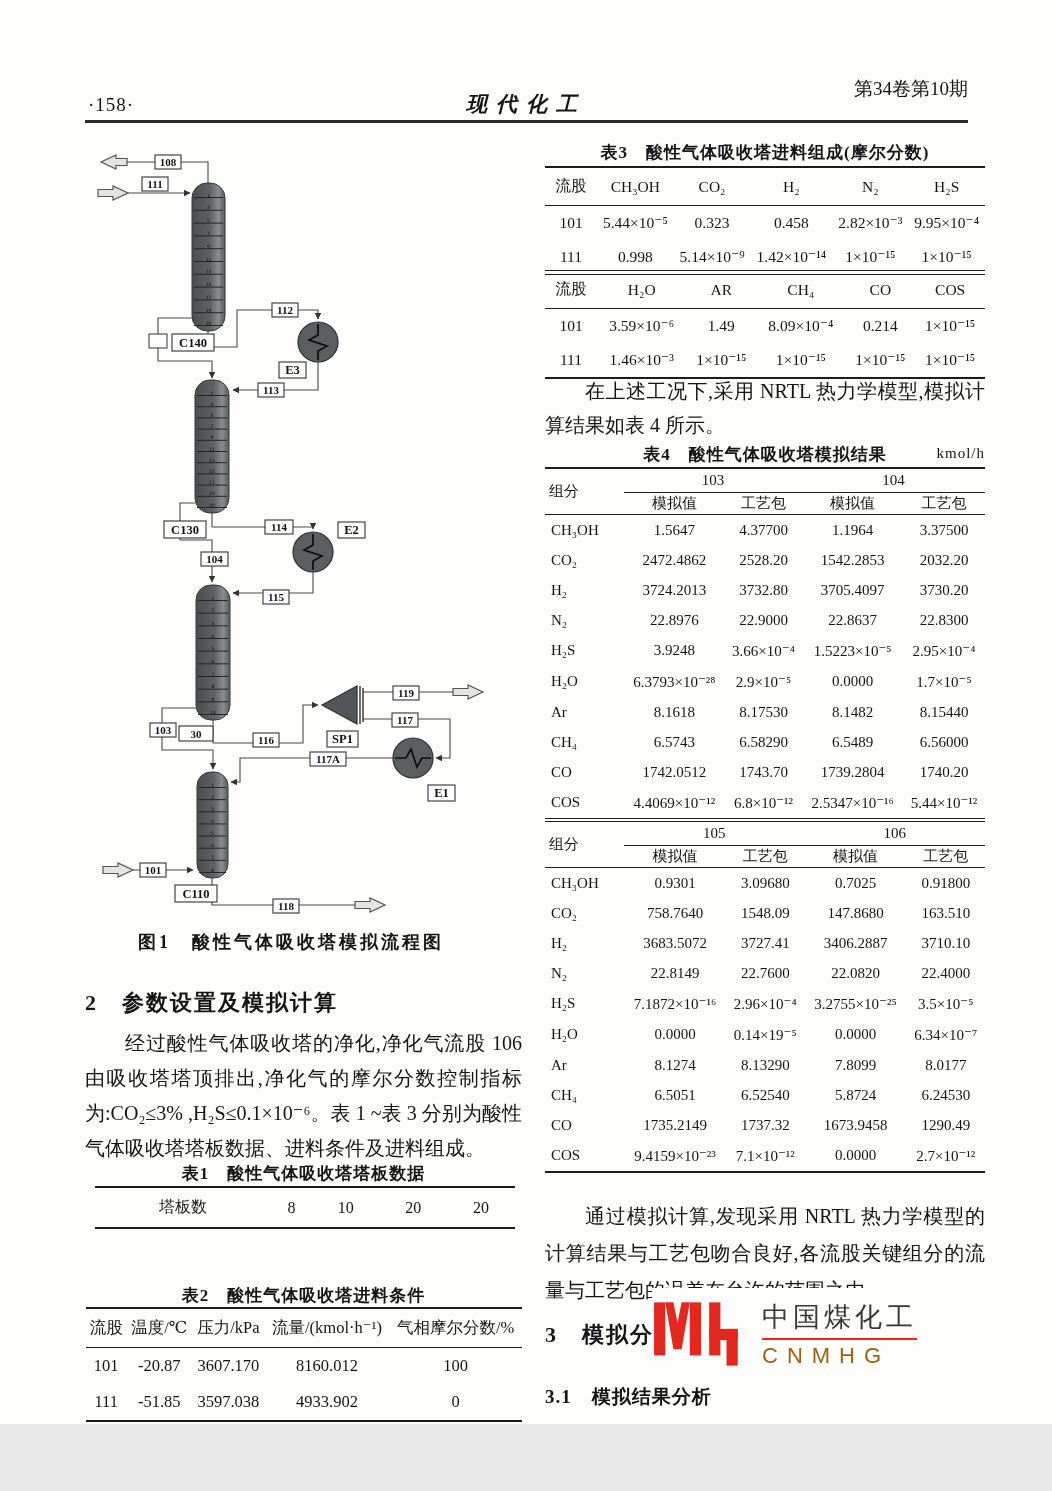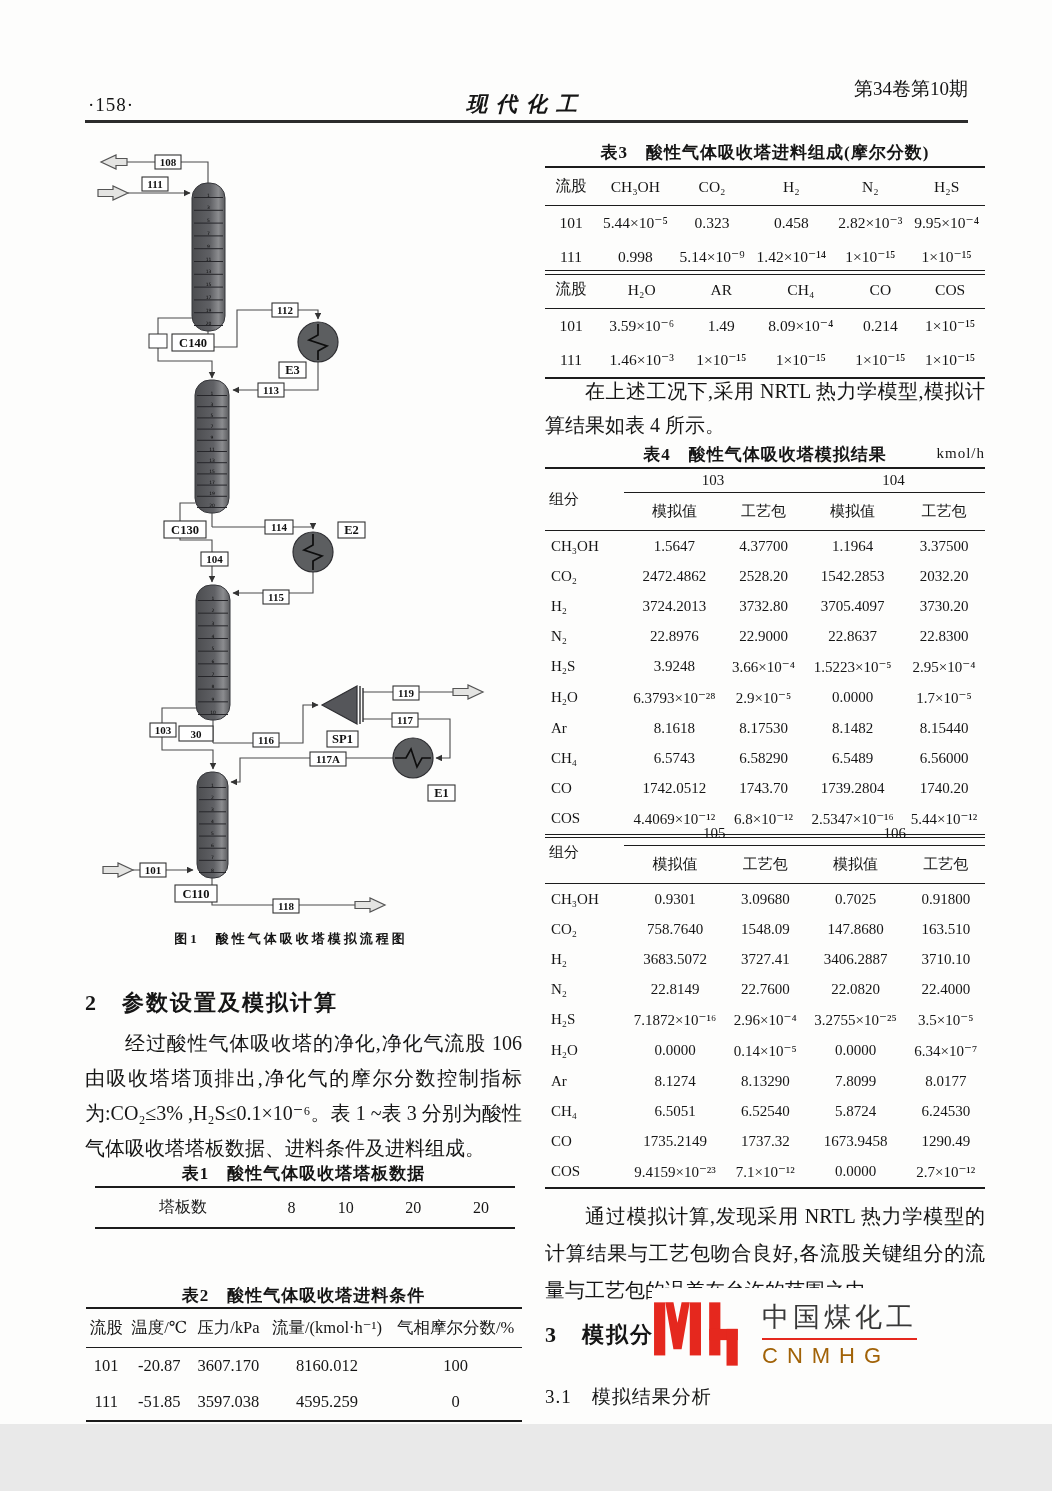--- a/index.html
+++ b/index.html
@@ -5,37 +5,37 @@
   html,body{margin:0;padding:0;background:#e9e9e9;}
   .page{position:relative;width:1052px;height:1424px;background:#fdfdfc;margin:0 auto;
         font-family:"Liberation Serif","DejaVu Serif",serif;color:#151515;overflow:hidden;}
   .abs{position:absolute;}
   
   .hdr-left{left:88px;top:94px;font-size:19px;letter-spacing:1px;}
   .hdr-center{left:0;width:1052px;top:90px;text-align:center;font-size:21px;font-weight:bold;font-style:italic;letter-spacing:9px;}
   .hdr-right{right:84px;top:76px;font-size:19px;}
   .hdr-rule{left:85px;top:120px;width:883px;height:3px;background:#2c2c2c;}
   
-  .fig-caption{left:85px;top:930px;width:412px;text-align:center;font-size:13px;font-weight:bold;letter-spacing:3px;}
+  .fig-caption{left:85px;top:930px;width:412px;text-align:center;font-size:18px;font-weight:bold;letter-spacing:3px;}
   .h2{left:85px;top:988px;font-size:22px;font-weight:bold;letter-spacing:2px;}
   .para{font-size:20px;text-align:justify;text-indent:2em;}
   .p-left{left:85px;top:1026px;width:437px;line-height:35px;}
   .t-title{font-size:17px;font-weight:bold;text-align:center;letter-spacing:1px;}
   .t1-title{left:85px;top:1162px;width:437px;}
   .t2-title{left:85px;top:1284px;width:437px;}
   .wanfang{left:88px;top:1436px;font-size:20px;color:#3c3c3c;letter-spacing:2px;
            font-family:"Liberation Sans","DejaVu Sans",sans-serif;}
   
   .t3-title{left:545px;top:141px;width:440px;}
   .p-r1{left:545px;top:374px;width:440px;line-height:34px;}
   .t4-titlebar{left:545px;top:443px;width:440px;}
   .t4-unit{position:absolute;right:0;top:2px;font-size:15px;font-weight:normal;}
   .p-r2{left:545px;top:1198px;width:440px;line-height:37px;}
   .h3{left:545px;top:1320px;font-size:22px;font-weight:bold;letter-spacing:2px;}
-  .h31{left:545px;top:1384px;font-size:19px;font-weight:normal;letter-spacing:1px;}
+  .h31{left:545px;top:1384px;font-size:19px;font-weight:bold;letter-spacing:1px;}
   .p-r3{left:545px;top:1414px;width:440px;line-height:36px;margin-top:26px;}
   
   .logo{left:652px;top:1288px;width:306px;height:92px;background:#fdfdfc;display:flex;align-items:center;gap:12px;}
   .logo-txt{display:flex;flex-direction:column;}
   .logo-cn{font-size:27px;color:#373737;letter-spacing:4px;font-family:"Liberation Sans","DejaVu Sans",sans-serif;
            border-bottom:2.5px solid #e5281e;padding-bottom:3px;}
   .logo-en{font-size:22px;color:#a16207;letter-spacing:9px;margin-top:3px;
            font-family:"Liberation Sans","DejaVu Sans",sans-serif;}
   
   table{border-collapse:collapse;table-layout:auto;}
@@ -50,21 +50,21 @@
   .t2 td{padding:8px 2px;}
   .t3a{left:545px;top:166px;width:440px;border-bottom:1.6px solid #1c1c1c;}
   .t3b{left:545px;top:270px;width:440px;border-top:1.6px solid #1c1c1c;}
   .t3a td:first-child,.t3b td:first-child{width:50px;}
   .t3a td,.t3b td{padding:8px 1px;font-size:15.5px;}
   .t4{font-size:15px;}
   .t4 td{padding:6.5px 1px;}
   .t4a{left:545px;top:467px;width:440px;border-bottom:4px double #1c1c1c;}
   .t4b{left:545px;top:822px;width:440px;border-bottom:2.5px solid #1c1c1c;}
   .t4 .gh td{padding:3px 1px;}
-  .t4 .sh td{border-bottom:1.2px solid #1c1c1c;padding:9px 1px;}
+  .t4 .sh td{border-bottom:1.2px solid #1c1c1c;padding:1px 1px;}
   .t4 td.grp{border-bottom:1.2px solid #1c1c1c;}
   .t4 td.comp{text-align:left;padding-left:6px;width:72px;}
   .t4 td.comph{text-align:left;padding-left:4px;border-bottom:1.2px solid #1c1c1c;vertical-align:middle;width:72px;}
   
   .lbl{font:bold 11px "Liberation Serif","DejaVu Serif",serif;fill:#111;text-anchor:middle;}
   .lblb{font:bold 12.5px "Liberation Serif","DejaVu Serif",serif;fill:#111;text-anchor:middle;}
   .pipe{fill:none;stroke:#4a4a4a;stroke-width:1.1;}
   .lblbox{fill:#fff;stroke:#333;stroke-width:1.1;}
   .tray{stroke:#26262a;stroke-width:1;}
   .traynum{font:4.5px "DejaVu Sans",sans-serif;fill:#0c0c0c;text-anchor:middle;}
@@ -349,21 +349,21 @@
       <td>101</td>
       <td>-20.87</td>
       <td>3607.170</td>
       <td>8160.012</td>
       <td>100</td>
     </tr>
     <tr>
       <td>111</td>
       <td>-51.85</td>
       <td>3597.038</td>
-      <td>4595.259</td>
+      <td>4933.902</td>
       <td>0</td>
     </tr>
   </tbody>
     </table>
 
   <div class="abs wanfang">万方数据</div>
 
   <div class="abs t-title t3-title">表3　酸性气体吸收塔进料组成(摩尔分数)</div>
   <table class="abs dt top2 t3a">
     <tbody>
@@ -559,21 +559,21 @@
     <tr>
           <td class="comp">H₂S</td>
           <td>7.1872×10⁻¹⁶</td>
           <td>2.96×10⁻⁴</td>
           <td>3.2755×10⁻²⁵</td>
           <td>3.5×10⁻⁵</td>
         </tr>
     <tr>
           <td class="comp">H₂O</td>
           <td>0.0000</td>
-          <td>0.14×10⁻⁵</td>
+          <td>0.14×19⁻⁵</td>
           <td>0.0000</td>
           <td>6.34×10⁻⁷</td>
         </tr>
     <tr>
           <td class="comp">Ar</td>
           <td>8.1274</td>
           <td>8.13290</td>
           <td>7.8099</td>
           <td>8.0177</td>
         </tr>

